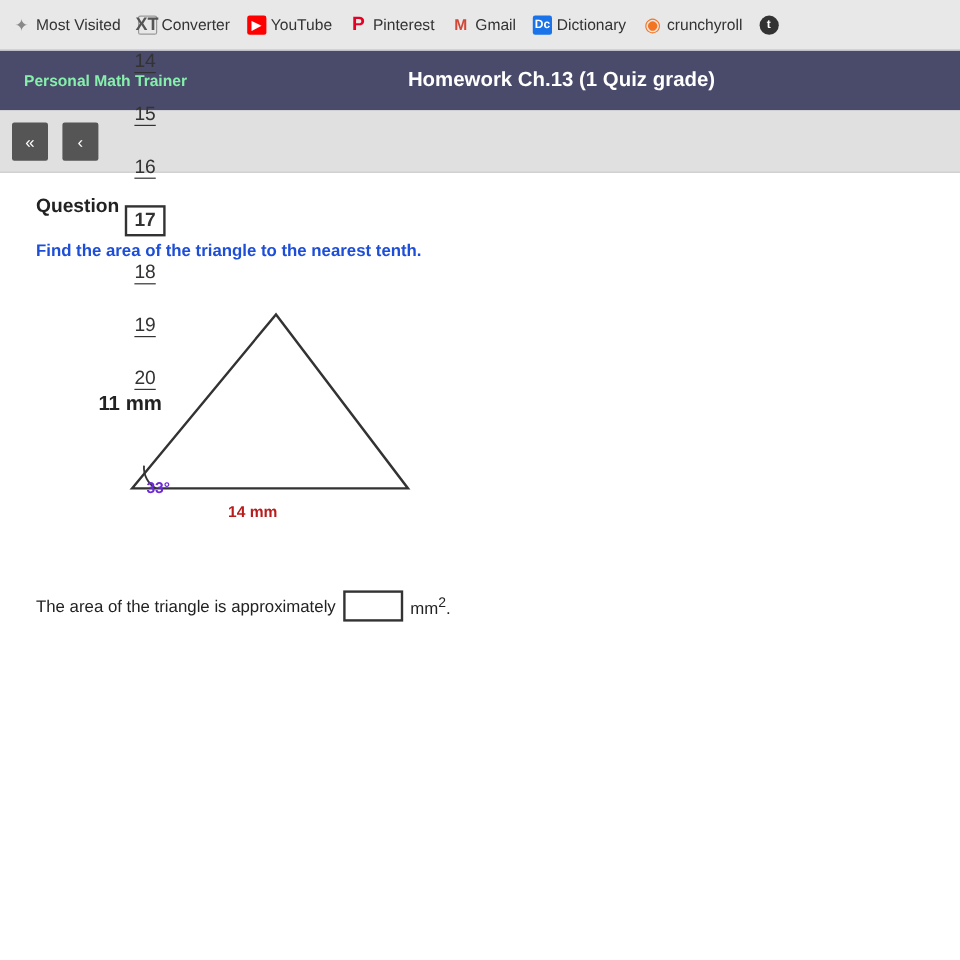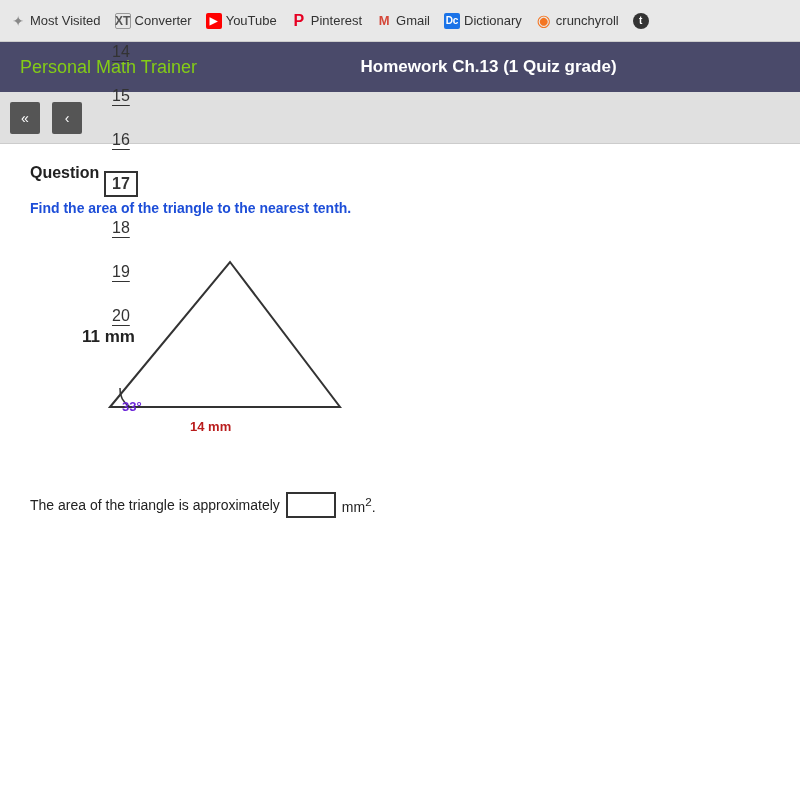--- a/index.html
+++ b/index.html
@@ -84,21 +84,21 @@
       width: 16px;
       height: 16px;
       border-radius: 50%;
       display: inline-flex;
       align-items: center;
       justify-content: center;
       font-weight: bold;
     }
     .icon-converter {
       color: #555;
-      font-size: 12px;
+      font-size: 15px;
       font-weight: bold;
       border: 1px solid #999;
       padding: 0 2px;
       border-radius: 2px;
     }
 
     
     .page-container {
       background: #fff;
       height: 758px;
@@ -109,23 +109,24 @@
     .app-header {
       background: #4a4a6a;
       color: white;
       display: flex;
       align-items: center;
       padding: 0 20px;
       height: 50px;
     }
 
     .app-header-left {
-      font-size: 18px;
-      color: #84cc16;
+      font-size: 13px;
+      color: #86efac;
       margin-right: auto;
+      font-weight: bold;
     }
 
     .app-header-title {
       font-size: 17px;
       font-weight: bold;
       color: white;
       text-align: center;
       flex: 1;
     }
 

